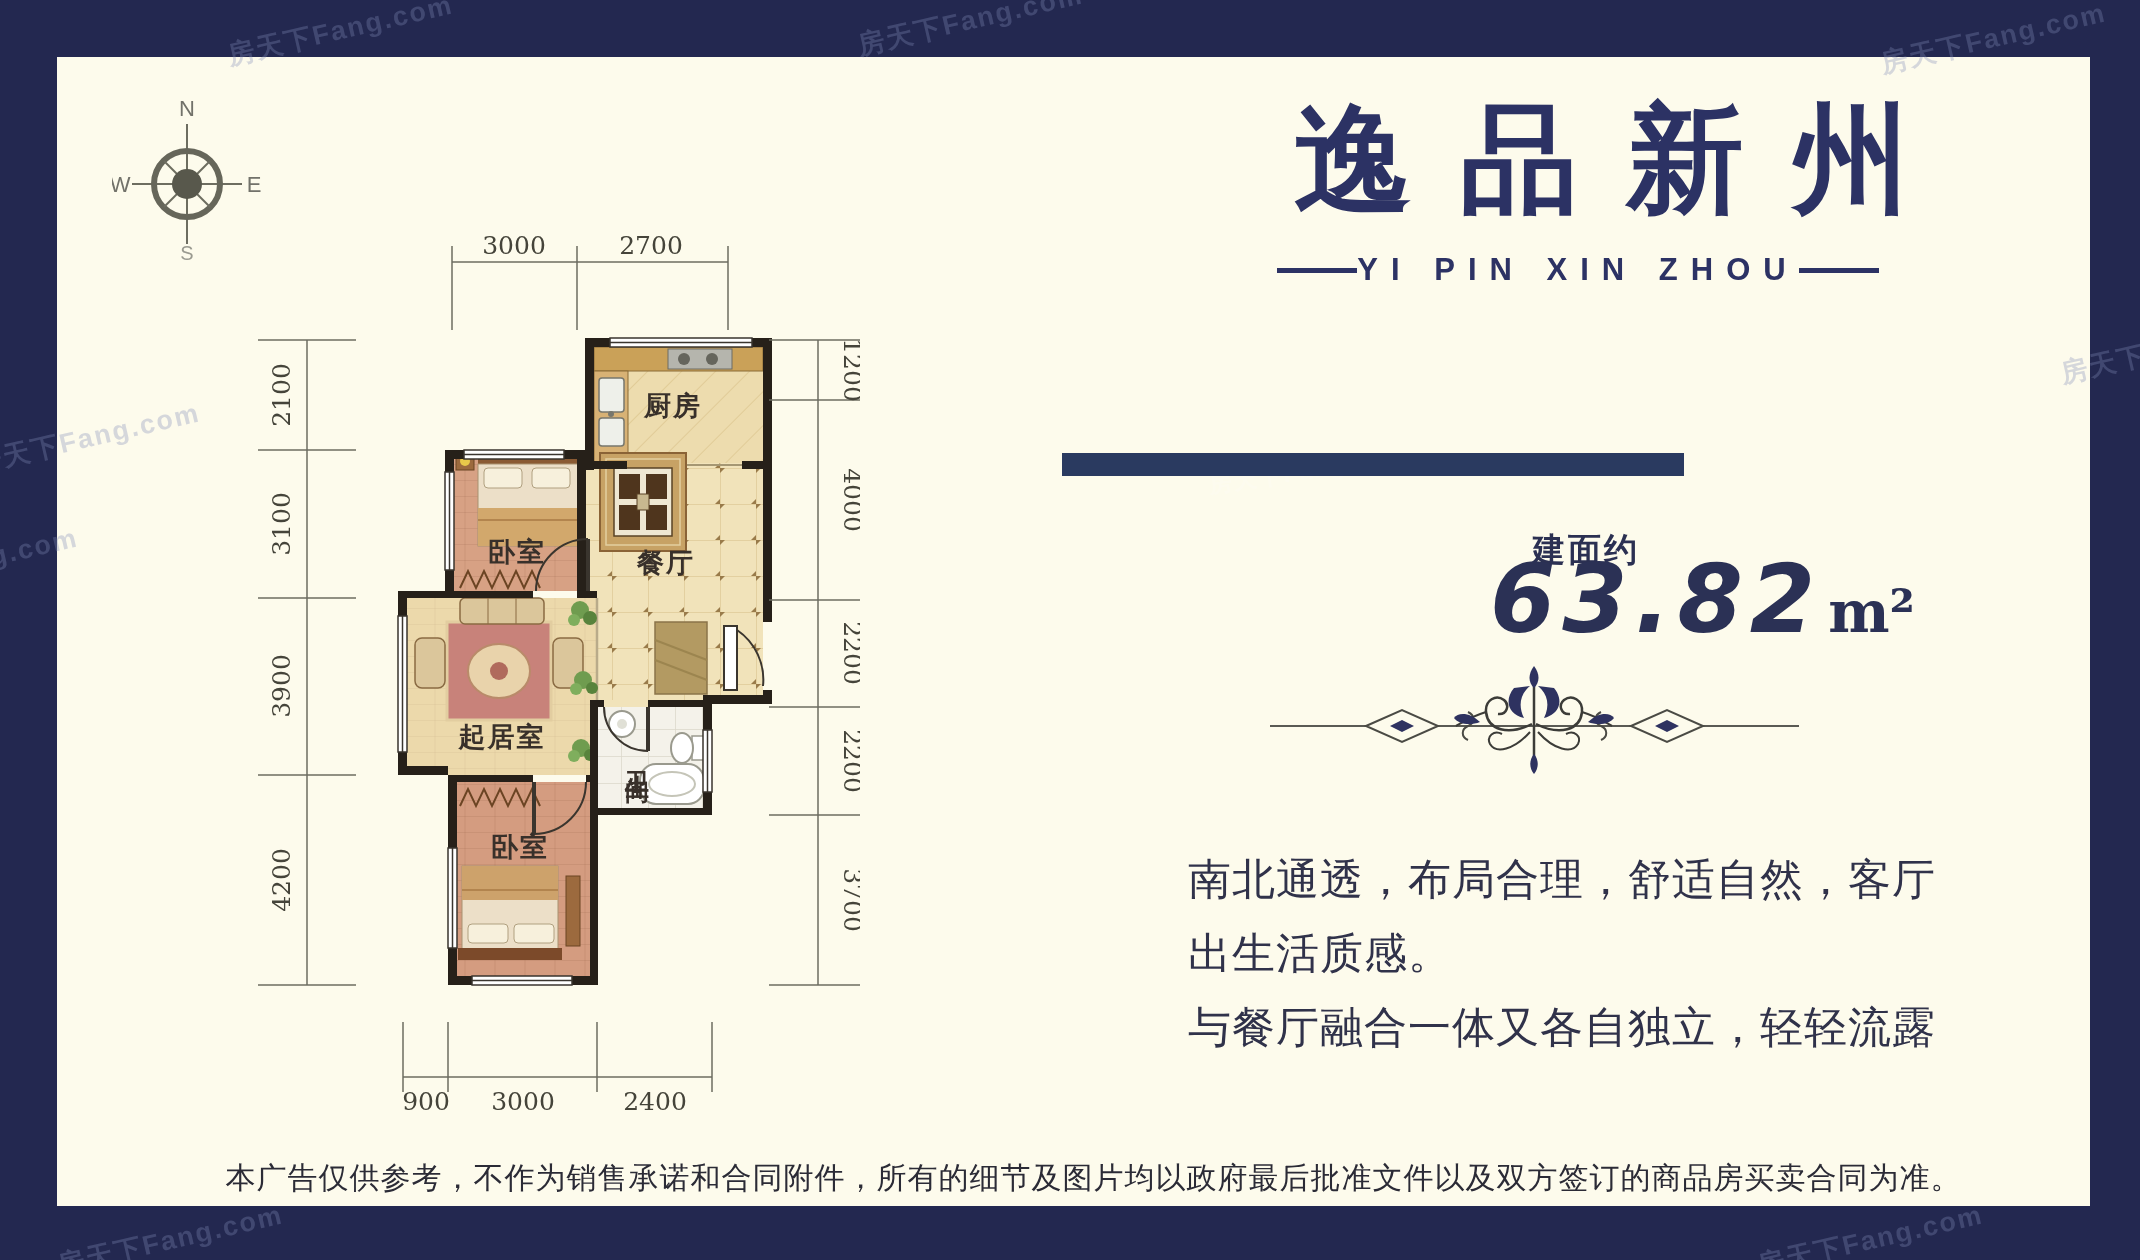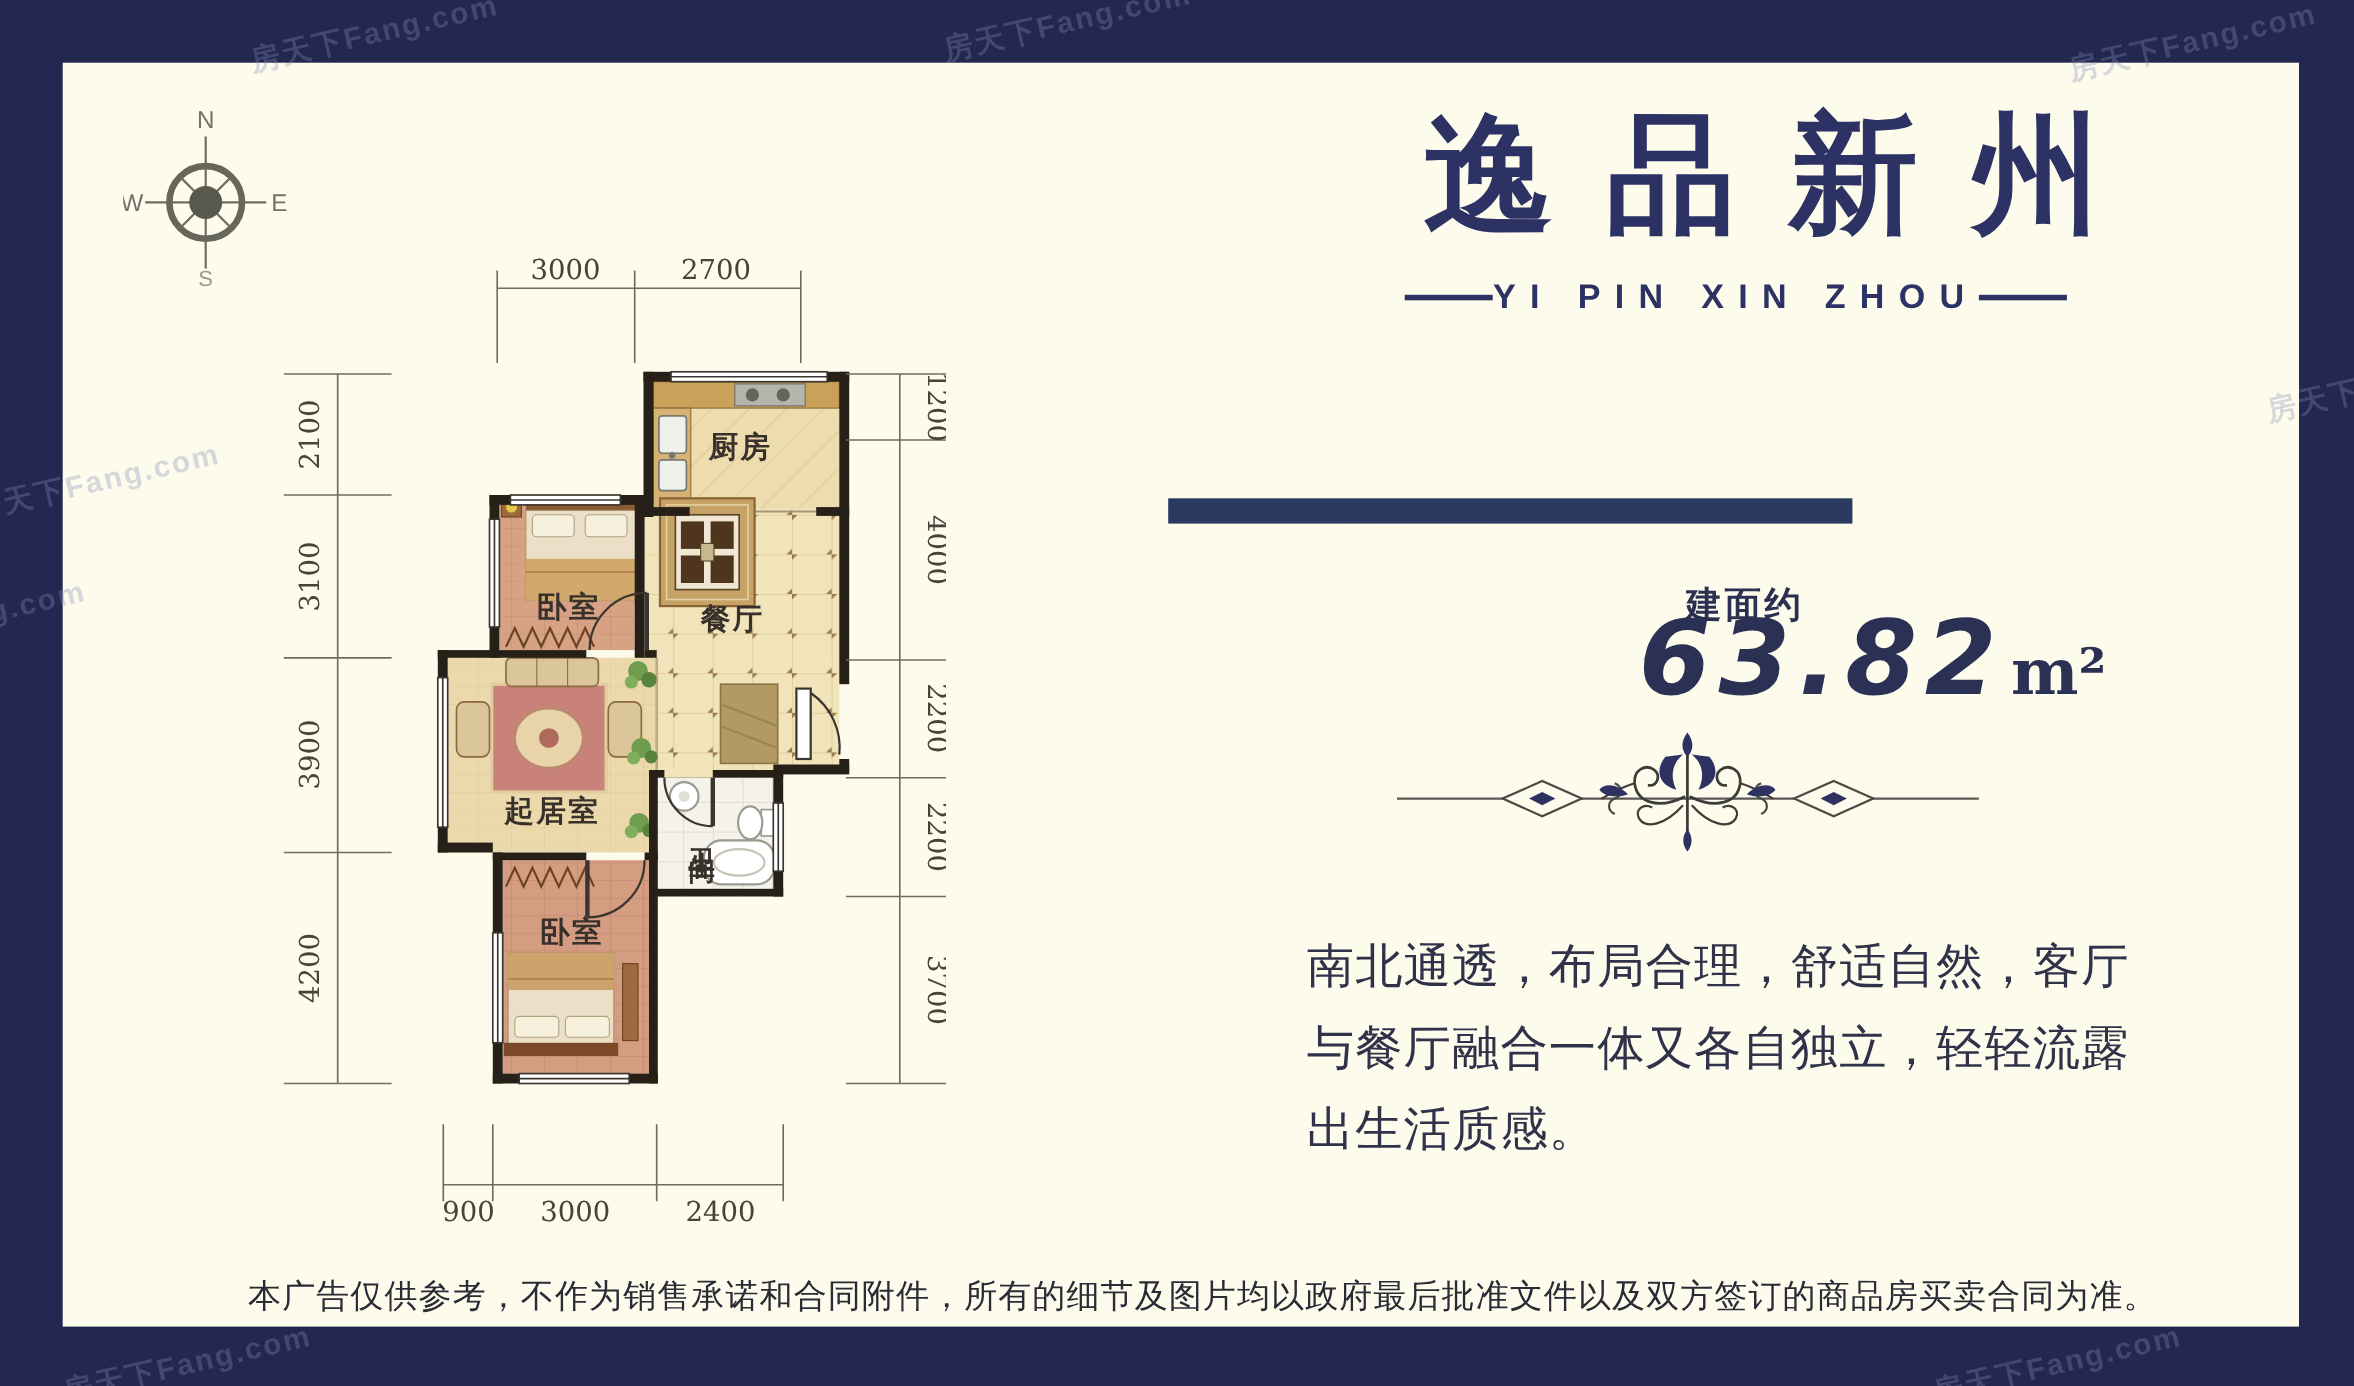--- a/index.html
+++ b/index.html
@@ -410,17 +410,17 @@
         <path d="M 224,50 C 210,54 198,62 194,64" fill="none" stroke="#3c3c38" stroke-width="2"></path>
         <path d="M 218,60 C 208,50 196,50 192,56 C 196,62 208,64 218,60 Z" fill="#2e3260"></path>
       </g>
       <use href="#curlL" transform="translate(544,0) scale(-1,1)"></use>
     </g>
   </svg>
 </div>
 
 <div class="description">
   <div>南北通透，布局合理，舒适自然，客厅</div>
+  <div>出生活质感。</div>
   <div>与餐厅融合一体又各自独立，轻轻流露</div>
-  <div>出生活质感。</div>
 </div>
 
 <div class="disclaimer">本广告仅供参考，不作为销售承诺和合同附件，所有的细节及图片均以政府最后批准文件以及双方签订的商品房买卖合同为准。</div>
 
 </body></html>

